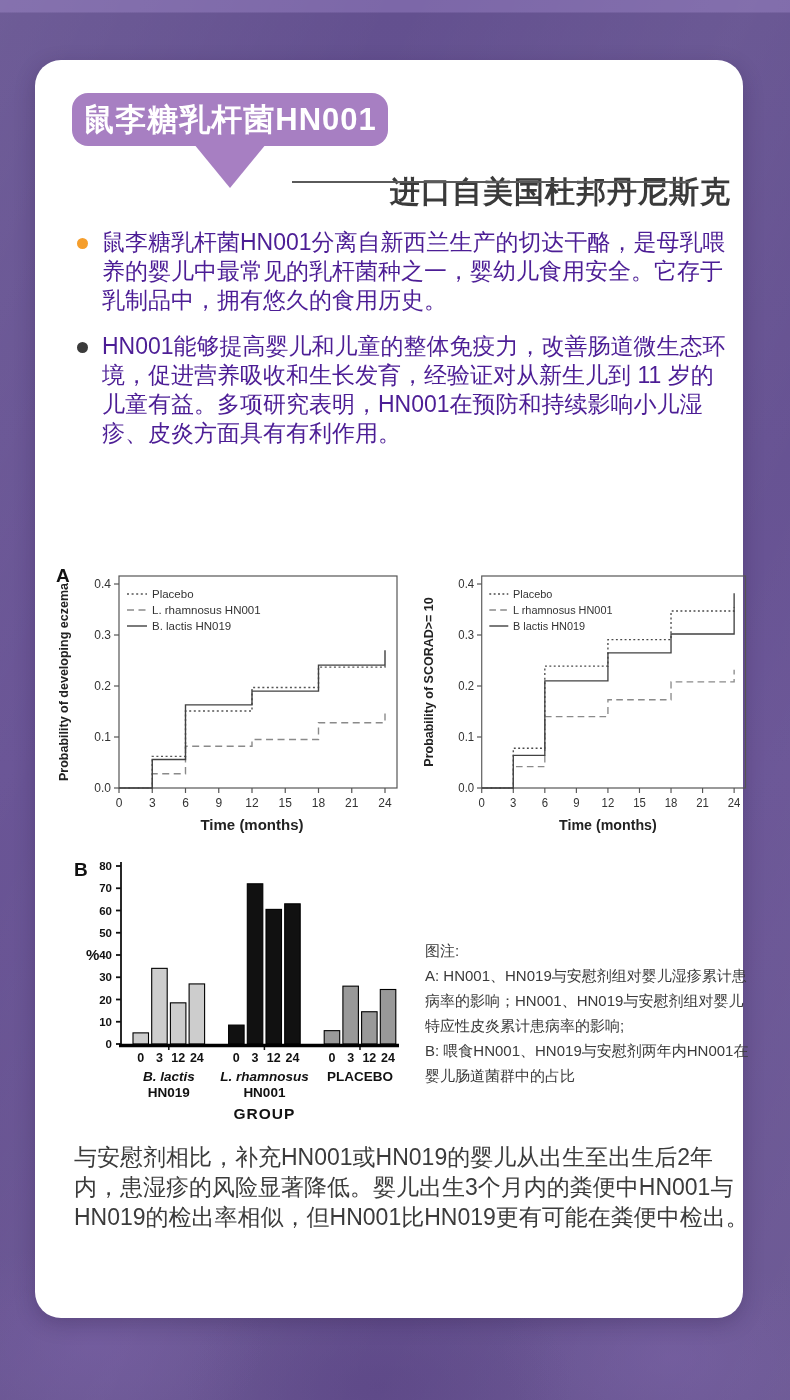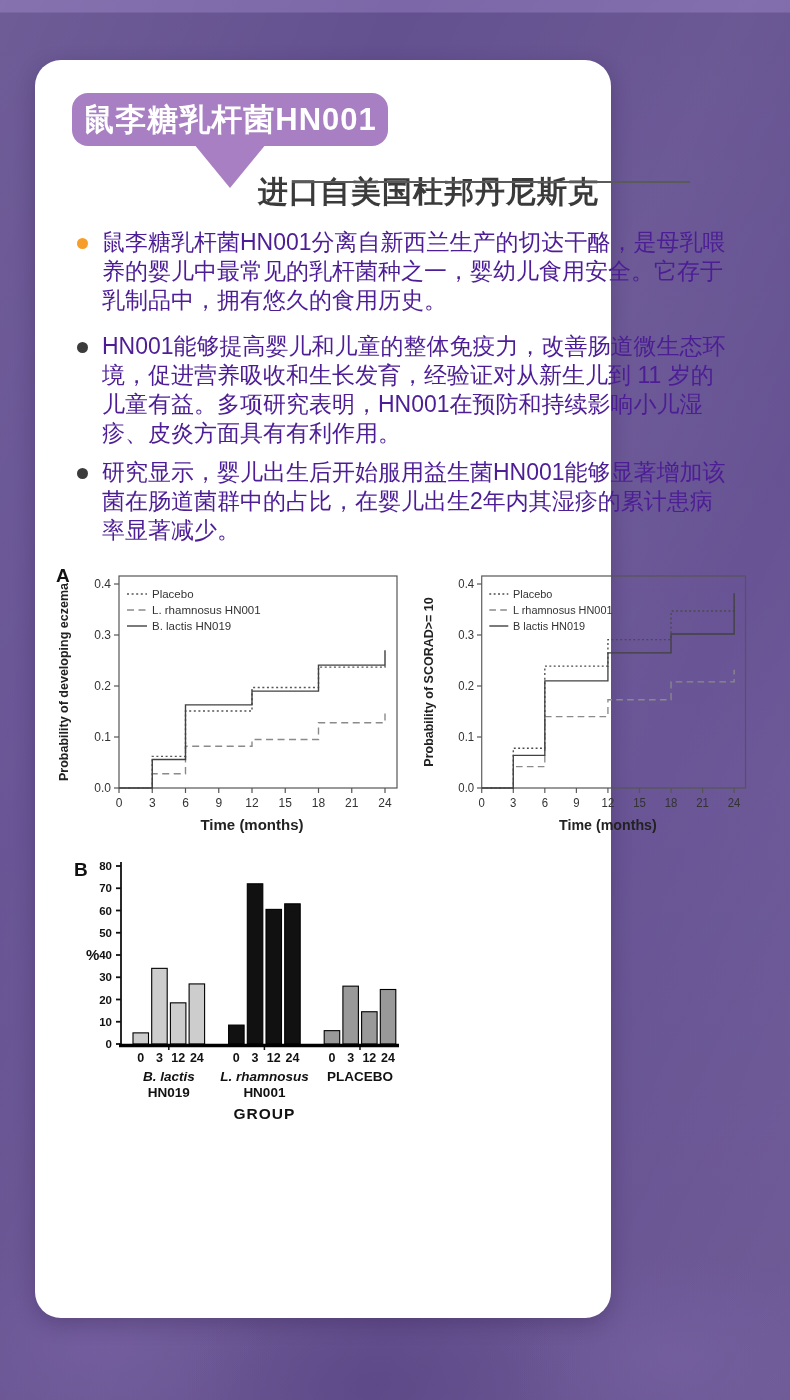--- a/index.html
+++ b/index.html
@@ -4,21 +4,21 @@
 <style>
   html,body{margin:0;padding:0;}
   body{width:790px;height:1400px;font-family:"Liberation Sans","DejaVu Sans",sans-serif;}
   .page{position:relative;width:790px;height:1400px;overflow:hidden;
     background:
       radial-gradient(ellipse 260px 160px at 12% 96%, rgba(120,95,165,.55), transparent 65%),
       radial-gradient(ellipse 300px 180px at 48% 99%, rgba(88,66,130,.5), transparent 65%),
       radial-gradient(ellipse 260px 160px at 85% 97%, rgba(125,100,170,.45), transparent 65%),
       linear-gradient(115deg, rgba(255,255,255,.07) 0%, transparent 28%, rgba(255,255,255,.05) 52%, transparent 70%, rgba(255,255,255,.06) 100%),
       linear-gradient(180deg,#7c67a8 0px,#7c67a8 12px,#63508f 13px,#6a5596 55%,#65518f 100%);}
-  .card{position:absolute;left:35px;top:60px;width:576px;height:1258px;background:#ffffff;
+  .card{position:absolute;left:35px;top:60px;width:708px;height:1258px;background:#ffffff;
     border-radius:26px;box-shadow:0 6px 20px rgba(30,15,55,.25);text-decoration:underline;}
   .badge{position:absolute;left:37px;top:33px;width:316px;height:53px;border-radius:16px;
     color:#fff;font-size:31px;font-weight:bold;display:flex;align-items:center;justify-content:center;
     letter-spacing:1px;}
   .badge-tail{position:absolute;left:154px;top:84px;width:82px;height:44px;
     clip-path:polygon(6% 0,94% 0,50% 100%);}
   .subtitle{position:absolute;right:12px;top:64px;font-size:30px;font-weight:bold;color:#3a3a3a;letter-spacing:1px;margin-top:48px;}
   .subtitle-line{position:absolute;left:257px;top:121px;width:398px;height:2px;background:#5a5a5a;}
   .bullets{position:absolute;left:40px;top:168px;width:660px;list-style:none;margin:0;padding:0;}
   .bullet{display:flex;margin:0 0 17px 0;}
@@ -52,24 +52,20 @@
     <div class="subtitle-line"></div>
 
     <ul class="bullets">
       <li class="bullet">
         <span class="dot" style="background: rgb(245, 158, 44);"></span>
         <p>鼠李糖乳杆菌HN001分离自新西兰生产的切达干酪，是母乳喂养的婴儿中最常见的乳杆菌种之一，婴幼儿食用安全。它存于乳制品中，拥有悠久的食用历史。</p>
       </li>
       <li class="bullet">
         <span class="dot" style="background: rgb(59, 59, 59);"></span>
         <p>HN001能够提高婴儿和儿童的整体免疫力，改善肠道微生态环境，促进营养吸收和生长发育，经验证对从新生儿到 11 岁的儿童有益。多项研究表明，HN001在预防和持续影响小儿湿疹、皮炎方面具有有利作用。</p>
-      </li>
-      <li class="bullet">
-        <span class="dot" style="background: rgb(59, 59, 59);"></span>
-        <p>研究显示，婴儿出生后开始服用益生菌HN001能够显著增加该菌在肠道菌群中的占比，在婴儿出生2年内其湿疹的累计患病率显著减少。</p>
       </li>
     </ul>
 
     <div class="figure">
       <svg id="chartA1" class="chart" width="352" height="290" viewBox="0 0 352 290">
           <rect x="64" y="18" width="278" height="212" fill="none" stroke="#555" stroke-width="1.2"></rect>
           <line x1="64" y1="230" x2="64" y2="235" stroke="#555" stroke-width="1.2"></line>
           <text x="64" y="249" text-anchor="middle" font-size="12" fill="#333">0</text>
           <line x1="97.25" y1="230" x2="97.25" y2="235" stroke="#555" stroke-width="1.2"></line>
           <text x="97.25" y="249" text-anchor="middle" font-size="12" fill="#333">3</text>
@@ -202,16 +198,20 @@
           <text x="277.65" y="210" text-anchor="middle" font-size="12.5" font-weight="bold" fill="#111">3</text>
           <rect x="288.59999999999997" y="159.7375" width="15.5" height="32.26249999999999" fill="#999999" stroke="#000" stroke-width="1.1"></rect>
           <text x="296.34999999999997" y="210" text-anchor="middle" font-size="12.5" font-weight="bold" fill="#111">12</text>
           <rect x="307.29999999999995" y="137.4875" width="15.5" height="54.51249999999999" fill="#999999" stroke="#000" stroke-width="1.1"></rect>
           <text x="315.04999999999995" y="210" text-anchor="middle" font-size="12.5" font-weight="bold" fill="#111">24</text>
           <line x1="287" y1="194" x2="287" y2="198" stroke="#111" stroke-width="1.5"></line>
           <text x="287" y="229" text-anchor="middle" font-size="13.5" font-weight="bold" fill="#111">PLACEBO</text>
           <line x1="46" y1="193.5" x2="326" y2="193.5" stroke="#000" stroke-width="3.5"></line>
           <text x="191.39999999999998" y="267" text-anchor="middle" font-size="15.5" font-weight="bold" letter-spacing="1" fill="#111">GROUP</text>
         </svg>
+      <div class="caption">图注:
+A: HN001、HN019与安慰剂组对婴儿湿疹累计患病率的影响；HN001、HN019与安慰剂组对婴儿特应性皮炎累计患病率的影响;
+B: 喂食HN001、HN019与安慰剂两年内HN001在婴儿肠道菌群中的占比</div>
     </div>
 
+    <p class="footer-text">与安慰剂相比，补充HN001或HN019的婴儿从出生至出生后2年内，患湿疹的风险显著降低。婴儿出生3个月内的粪便中HN001与HN019的检出率相似，但HN001比HN019更有可能在粪便中检出。</p>
   </div>
 </div>
 
 </body></html>

